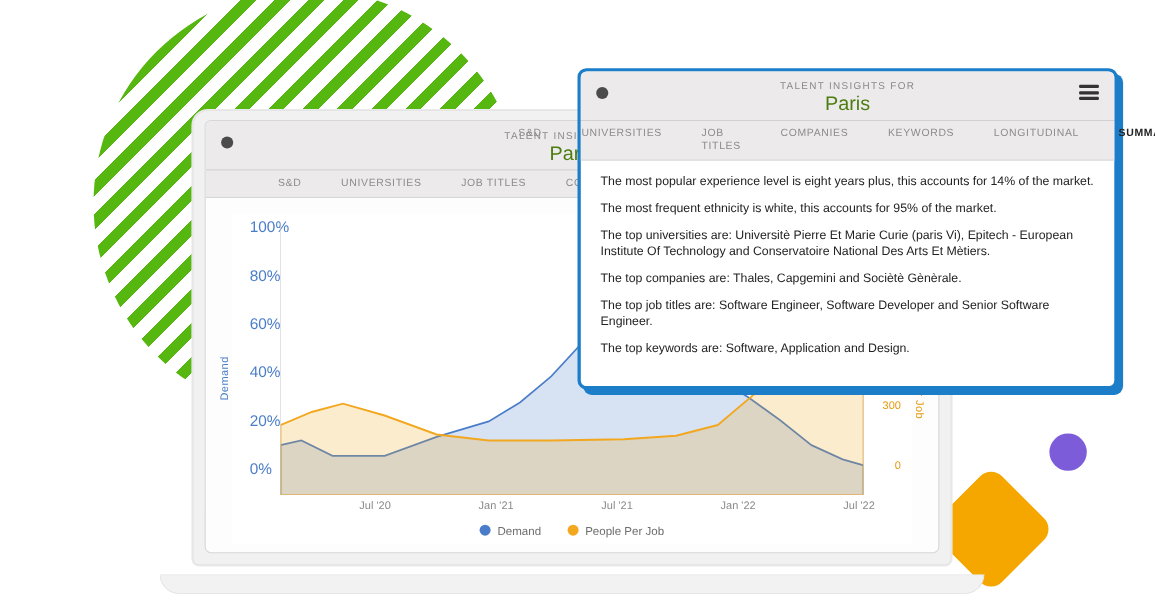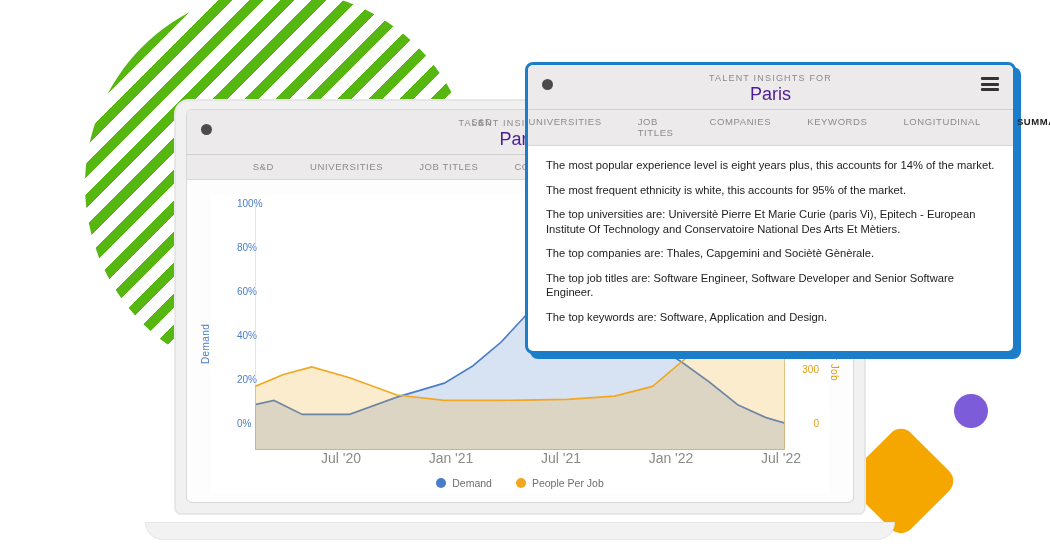--- a/index.html
+++ b/index.html
@@ -17,34 +17,34 @@
   
   .laptop{position:absolute;left:155px;top:100px;width:730px;height:430px}
   .laptop-screen{position:absolute;inset:0 20px 16px 20px;background:#f1f1f1;border:1px solid #e4e4e4;border-radius:14px 14px 6px 6px;box-shadow:0 0 0 1px #eaeaea}
   .laptop-base{position:absolute;left:-10px;right:-10px;bottom:-10px;height:16px;background:#f2f2f2;border-radius:0 0 18px 18px;border:1px solid #e6e6e6}
 
   
   .app-window{position:absolute;left:10px;right:10px;top:8px;bottom:10px;background:#fdfdfd;border:1px solid #d7d7d7;border-radius:6px;overflow:hidden}
   .titlebar{background:#eceaea;border-bottom:1px solid #d0d0d0;padding:8px 29px 4px;position:relative}
   .titlebar .dot{position:absolute;left:14px;top:14px;width:11px;height:11px;border-radius:50%;background:#4b4b4b}
   .eyebrow{font-size:9px;letter-spacing:1.2px;color:#8a8a8a;text-align:center}
-  .city{font-size:18px;text-align:center;margin-top:1px;color:#4c1d95}
+  .city{font-size:18px;text-align:center;margin-top:1px;color:#4d7c0f}
   .tabbar{display:flex;justify-content:center;gap:36px;font-size:9.5px;letter-spacing:.6px;color:#8c8c8c;padding:6px 0 7px;border-bottom:1px solid #d7d7d7;background:#eceaea}
   .tabbar span{cursor:pointer}
   .tabbar .active{color:#222;font-weight:bold}
 
   
   .chart-wrap{position:relative;height:300px;margin:14px 24px 0 24px;background:#fff}
   .ylabel{position:absolute;left:-6px;top:50%;transform:translate(-50%,-50%) rotate(-90deg);font-size:10px;color:#4a7dc9;letter-spacing:.4px}
   .ylabel2{position:absolute;right:-6px;top:50%;transform:translate(50%,-50%) rotate(90deg);font-size:10px;color:#e69a12;letter-spacing:.4px}
   .plot{position:absolute;left:44px;right:44px;top:8px;bottom:44px}
   svg.chart{width:100%;height:100%;display:block}
-  .ytick{position:absolute;left:26px;font-size:10px;color:#4a7dc9}
+  .ytick{position:absolute;left:16px;font-size:14px;color:#4a7dc9}
   .ytick2{position:absolute;right:10px;font-size:10px;color:#e69a12}
-  .xtick{position:absolute;bottom:28px;font-size:14px;color:#8a8a8a;transform:translateX(-50%)}
+  .xtick{position:absolute;bottom:28px;font-size:10px;color:#8a8a8a;transform:translateX(-50%)}
   .legend{position:absolute;bottom:5px;left:0;right:0;display:flex;justify-content:center;gap:24px;font-size:10.5px;color:#6e6e6e}
   .legend .sw{display:inline-block;width:10px;height:10px;border-radius:50%;margin-right:6px;vertical-align:-1px}
   .sw.blue{background:#4a7dc9}
   .sw.org{background:#f2a71e}
 
   
   .popup{position:absolute;left:525px;top:62px;width:485px;background:#fff;border:3px solid #1c7ec9;border-radius:8px;box-shadow:5px 5px 0 #1c7ec9}
   .popup .titlebar{border-radius:6px 6px 0 0}
   .popup .hamb{position:absolute;right:14px;top:12px;width:18px;height:14px;display:flex;flex-direction:column;justify-content:space-between}
   .popup .hamb div{height:3px;background:#333;border-radius:1px}

